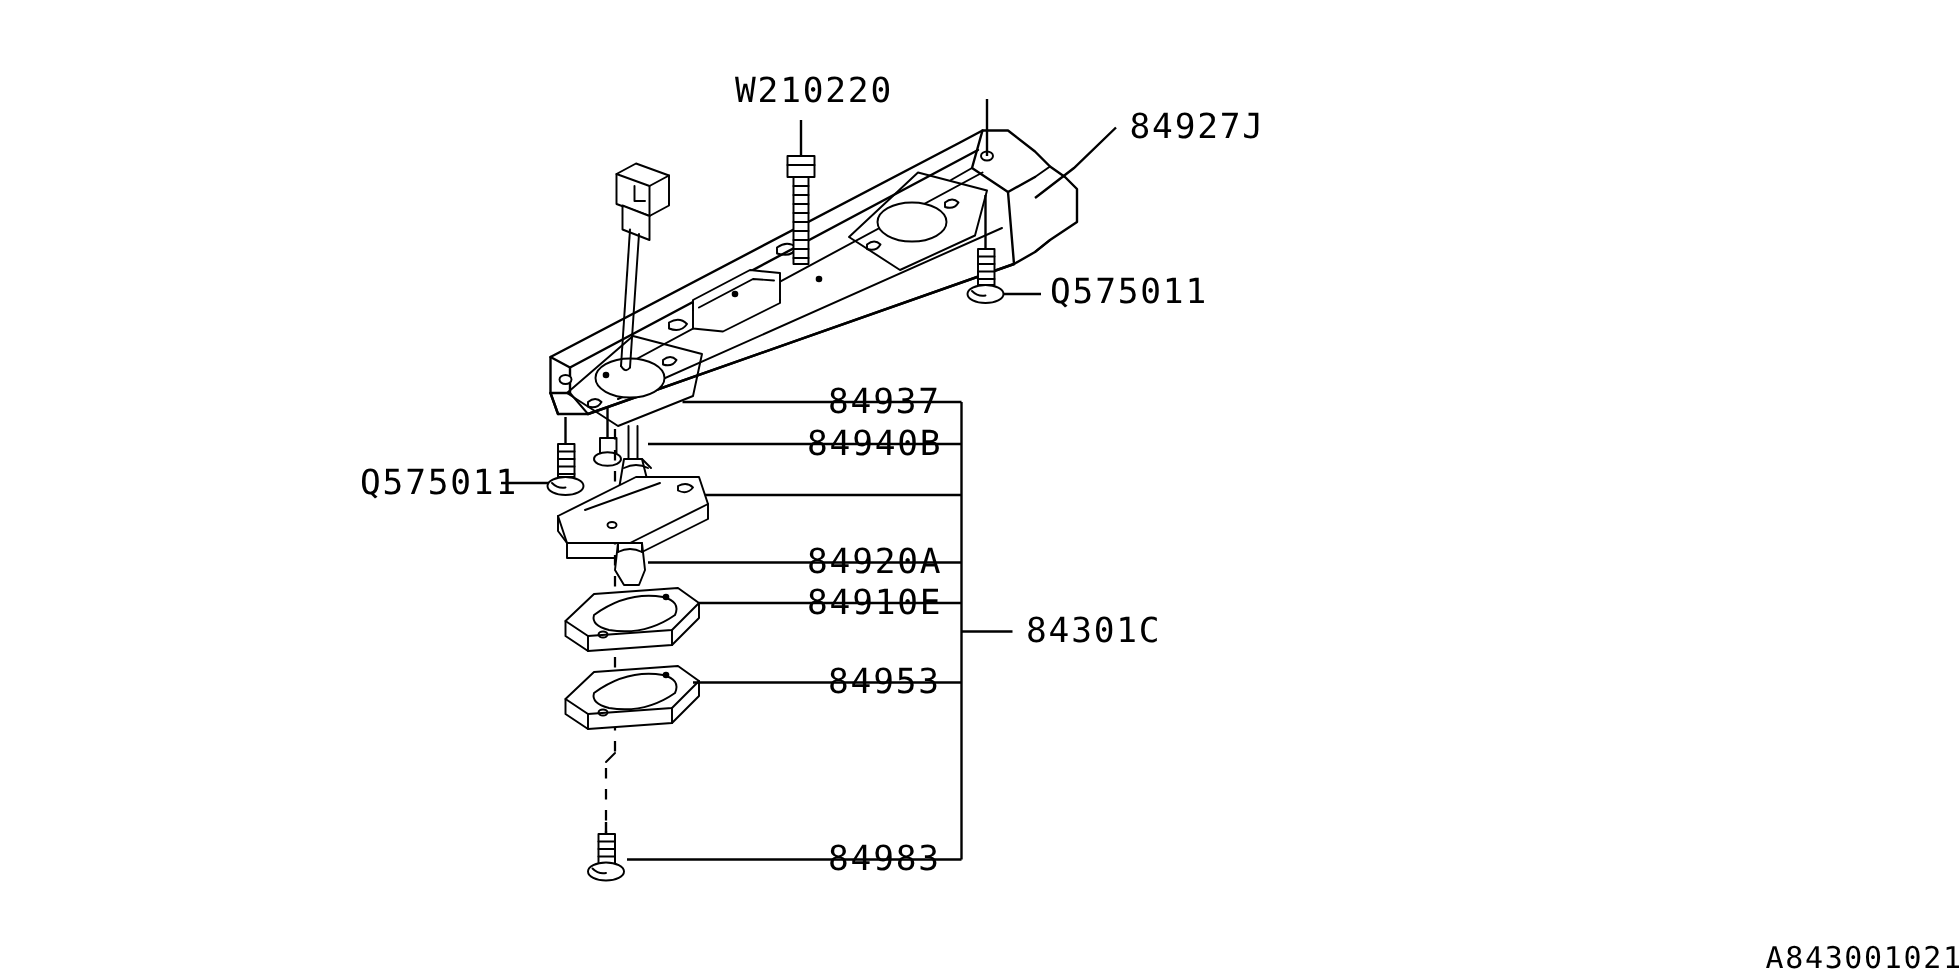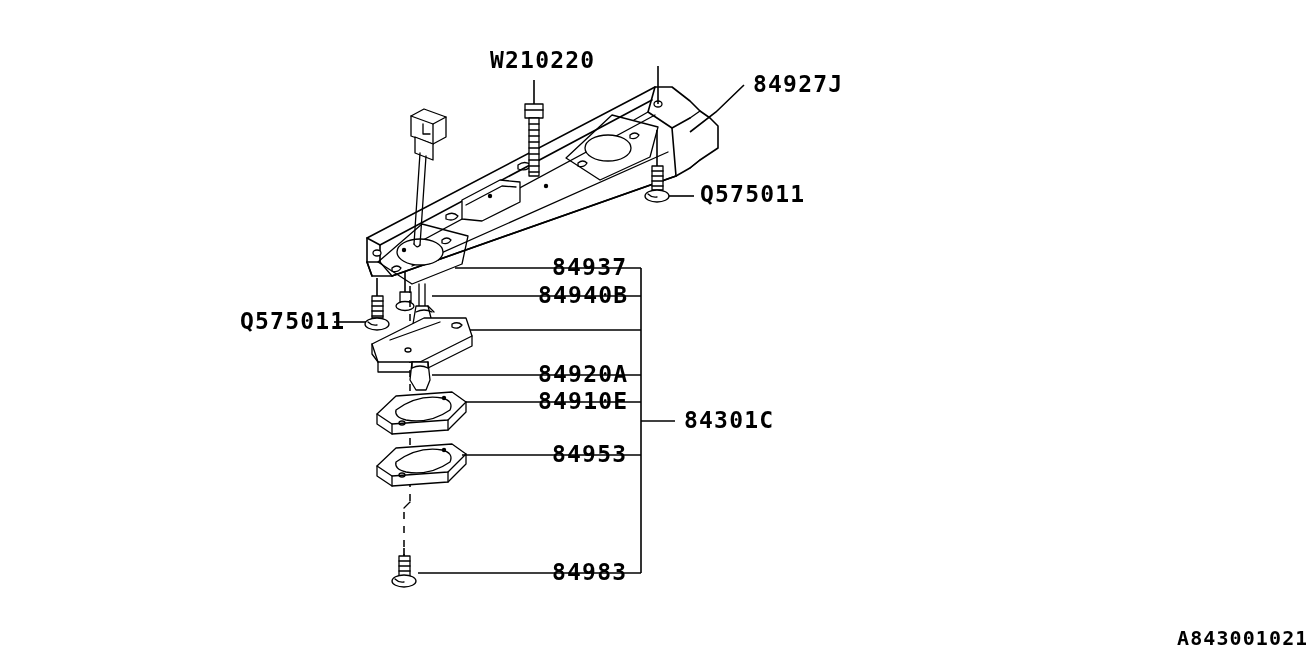--- a/index.html
+++ b/index.html
@@ -13,21 +13,20 @@
     height: 653px;
     position: relative;
     overflow: hidden;
     font-family: "DejaVu Sans Mono", monospace;
   }
   #diagram-root {
     position: absolute;
     top: 0; left: 0;
     width: 1306px;
     height: 653px;
-    font-weight: bold;
   }
   svg.sheet {
     display: block;
     width: 1306px;
     height: 653px;
     background: #ffffff;
   }
   .ln {
     fill: none;
     stroke: #000000;

